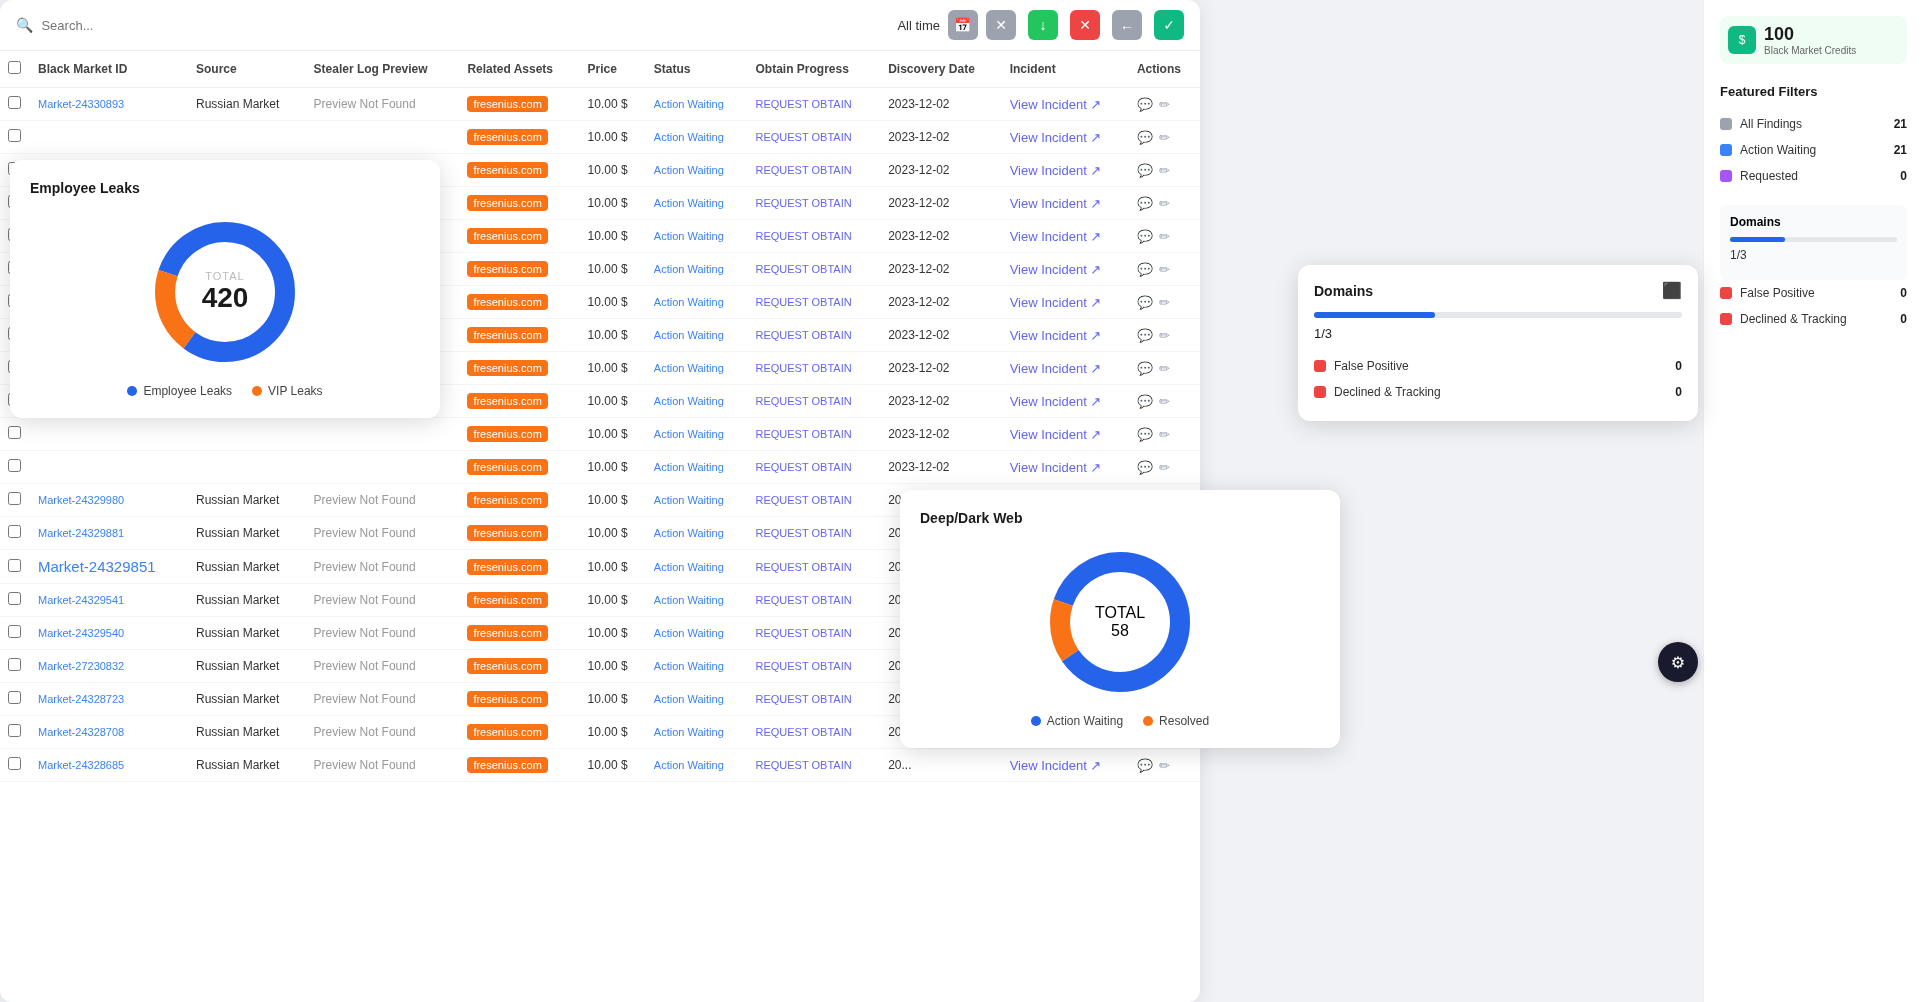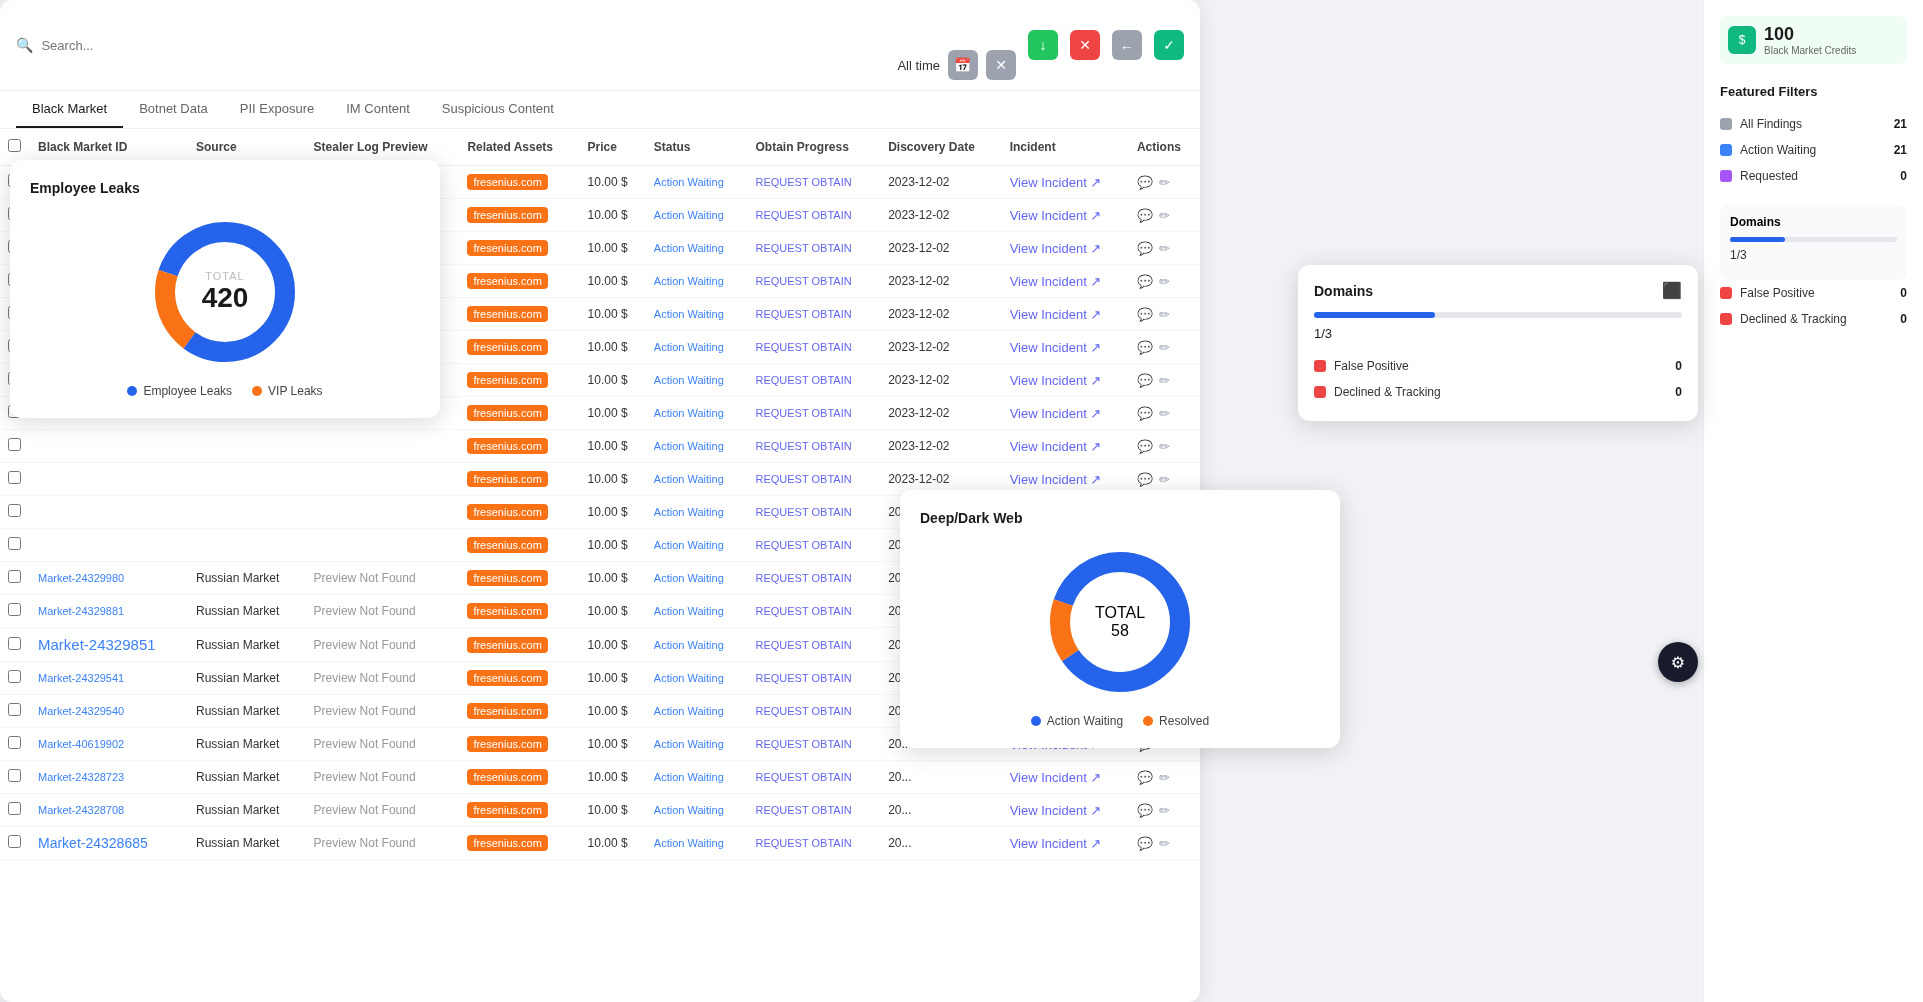--- a/index.html
+++ b/index.html
@@ -46,21 +46,20 @@
       color: #666;
       width: 100%;
       background: transparent;
     }
     .time-filter {
       display: flex;
       align-items: center;
       gap: 8px;
       font-size: 12px;
       color: #444;
-      margin-top: 40px;
     }
     .time-filter-label { font-size: 13px; color: #333; }
     .toolbar-btn {
       width: 30px; height: 30px;
       border-radius: 6px;
       border: none;
       cursor: pointer;
       display: flex; align-items: center; justify-content: center;
       font-size: 14px;
     }
@@ -287,27 +286,20 @@
       <span class="time-filter-label">All time</span>
       <button class="toolbar-btn btn-gray">📅</button>
       <button class="toolbar-btn btn-gray">✕</button>
     </div>
     <button class="toolbar-btn btn-green">↓</button>
     <button class="toolbar-btn btn-red">✕</button>
     <button class="toolbar-btn btn-gray">←</button>
     <button class="toolbar-btn btn-green2">✓</button>
   </div>
 
-  <div class="tabs">
-    <div class="tab active">Black Market</div>
-    <div class="tab">Botnet Data</div>
-    <div class="tab">PII Exposure</div>
-    <div class="tab">IM Content</div>
-    <div class="tab">Suspicious Content</div>
-  </div>
 
   <div class="table-wrap">
     <table>
       <thead>
         <tr>
           <th class="checkbox-col"><input type="checkbox" style=""></th>
           <th>Black Market ID</th>
           <th>Source</th>
           <th>Stealer Log Preview</th>
           <th>Related Assets</th>
@@ -621,21 +613,21 @@
       <td><span class="incident-link">View Incident ↗</span></td>
       <td>
         <div class="action-icons">
           <span class="action-icon">💬</span>
           <span class="action-icon">✏</span>
         </div>
       </td>
     </tr>
           <tr>
       <td class="checkbox-col"><input type="checkbox" style=""></td>
-      <td style="color:#3b82f6; font-size:11px;">Market-40619902</td>
+      <td style="color:#3b82f6; font-size:11px;">Market-27230832</td>
       <td>Russian Market</td>
       <td style="color:#999;">Preview Not Found</td>
       <td><span class="asset-badge">fresenius.com</span></td>
       <td>10.00 $</td>
       <td><span class="status-waiting">Action Waiting</span></td>
       <td><span class="obtain-btn">REQUEST OBTAIN</span></td>
       <td>20...</td>
       <td><span class="incident-link">View Incident ↗</span></td>
       <td>
         <div class="action-icons">
@@ -675,21 +667,21 @@
       <td><span class="incident-link">View Incident ↗</span></td>
       <td>
         <div class="action-icons">
           <span class="action-icon">💬</span>
           <span class="action-icon">✏</span>
         </div>
       </td>
     </tr>
           <tr>
       <td class="checkbox-col"><input type="checkbox" style=""></td>
-      <td style="color:#3b82f6; font-size:14px;">Market-24328685</td>
+      <td style="color:#3b82f6; font-size:11px;">Market-24328685</td>
       <td>Russian Market</td>
       <td style="color:#999;">Preview Not Found</td>
       <td><span class="asset-badge">fresenius.com</span></td>
       <td>10.00 $</td>
       <td><span class="status-waiting">Action Waiting</span></td>
       <td><span class="obtain-btn">REQUEST OBTAIN</span></td>
       <td>20...</td>
       <td><span class="incident-link">View Incident ↗</span></td>
       <td>
         <div class="action-icons">

